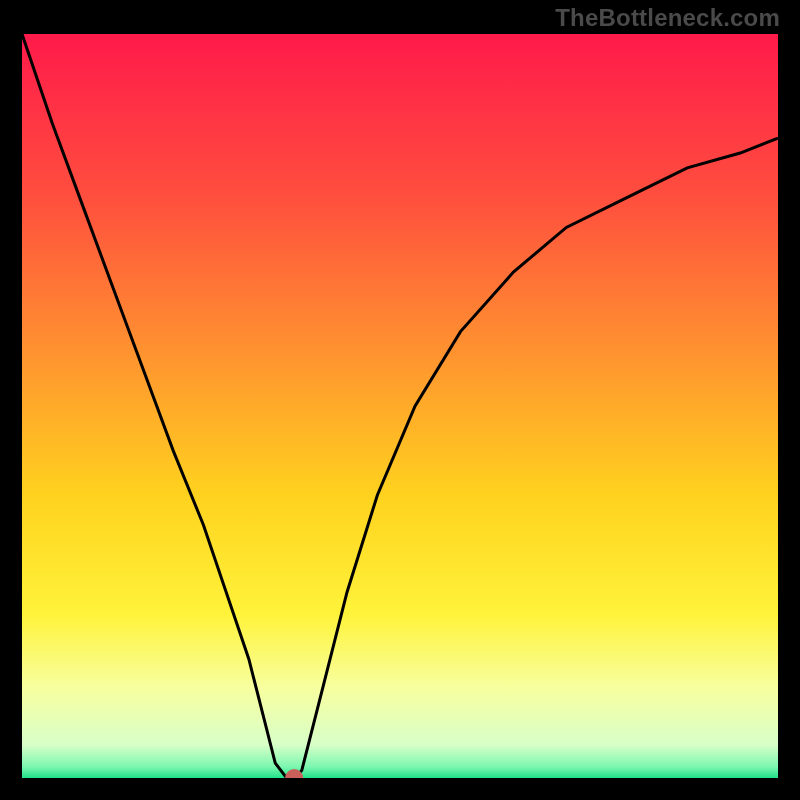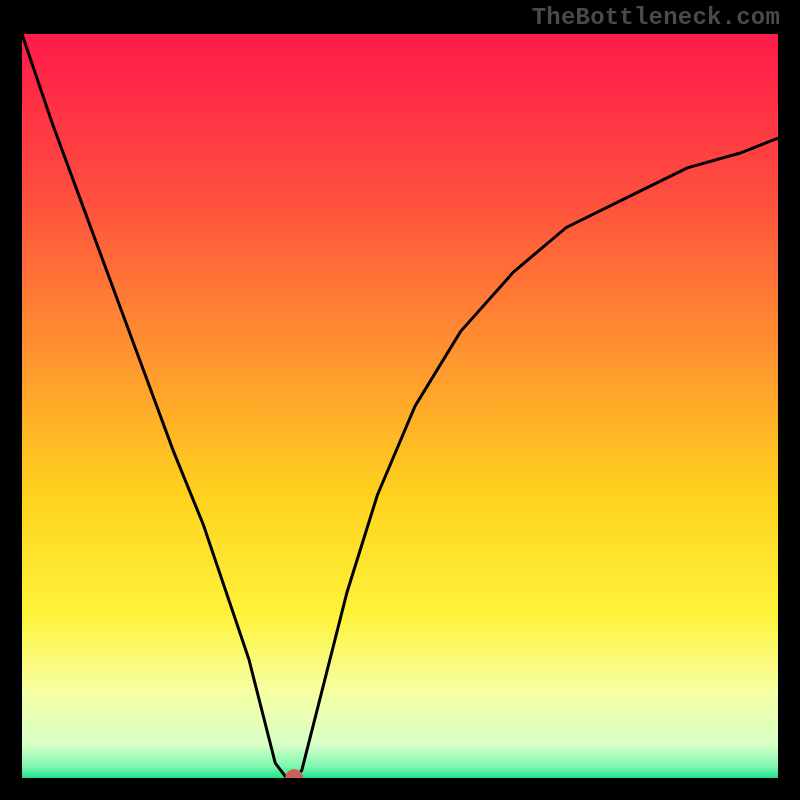--- a/index.html
+++ b/index.html
@@ -9,21 +9,20 @@
     height: 800px;
     background: #000;
     font-family: Arial, Helvetica, sans-serif;
     overflow: hidden;
   }
   .frame {
     position: relative;
     width: 800px;
     height: 800px;
     background: #000;
-    font-family: Liberation Mono, monospace;
   }
   .watermark {
     position: absolute;
     top: 4px;
     right: 20px;
     font-size: 24px;
     font-weight: 600;
     color: #4a4a4a;
     letter-spacing: 0.2px;
     user-select: none;

